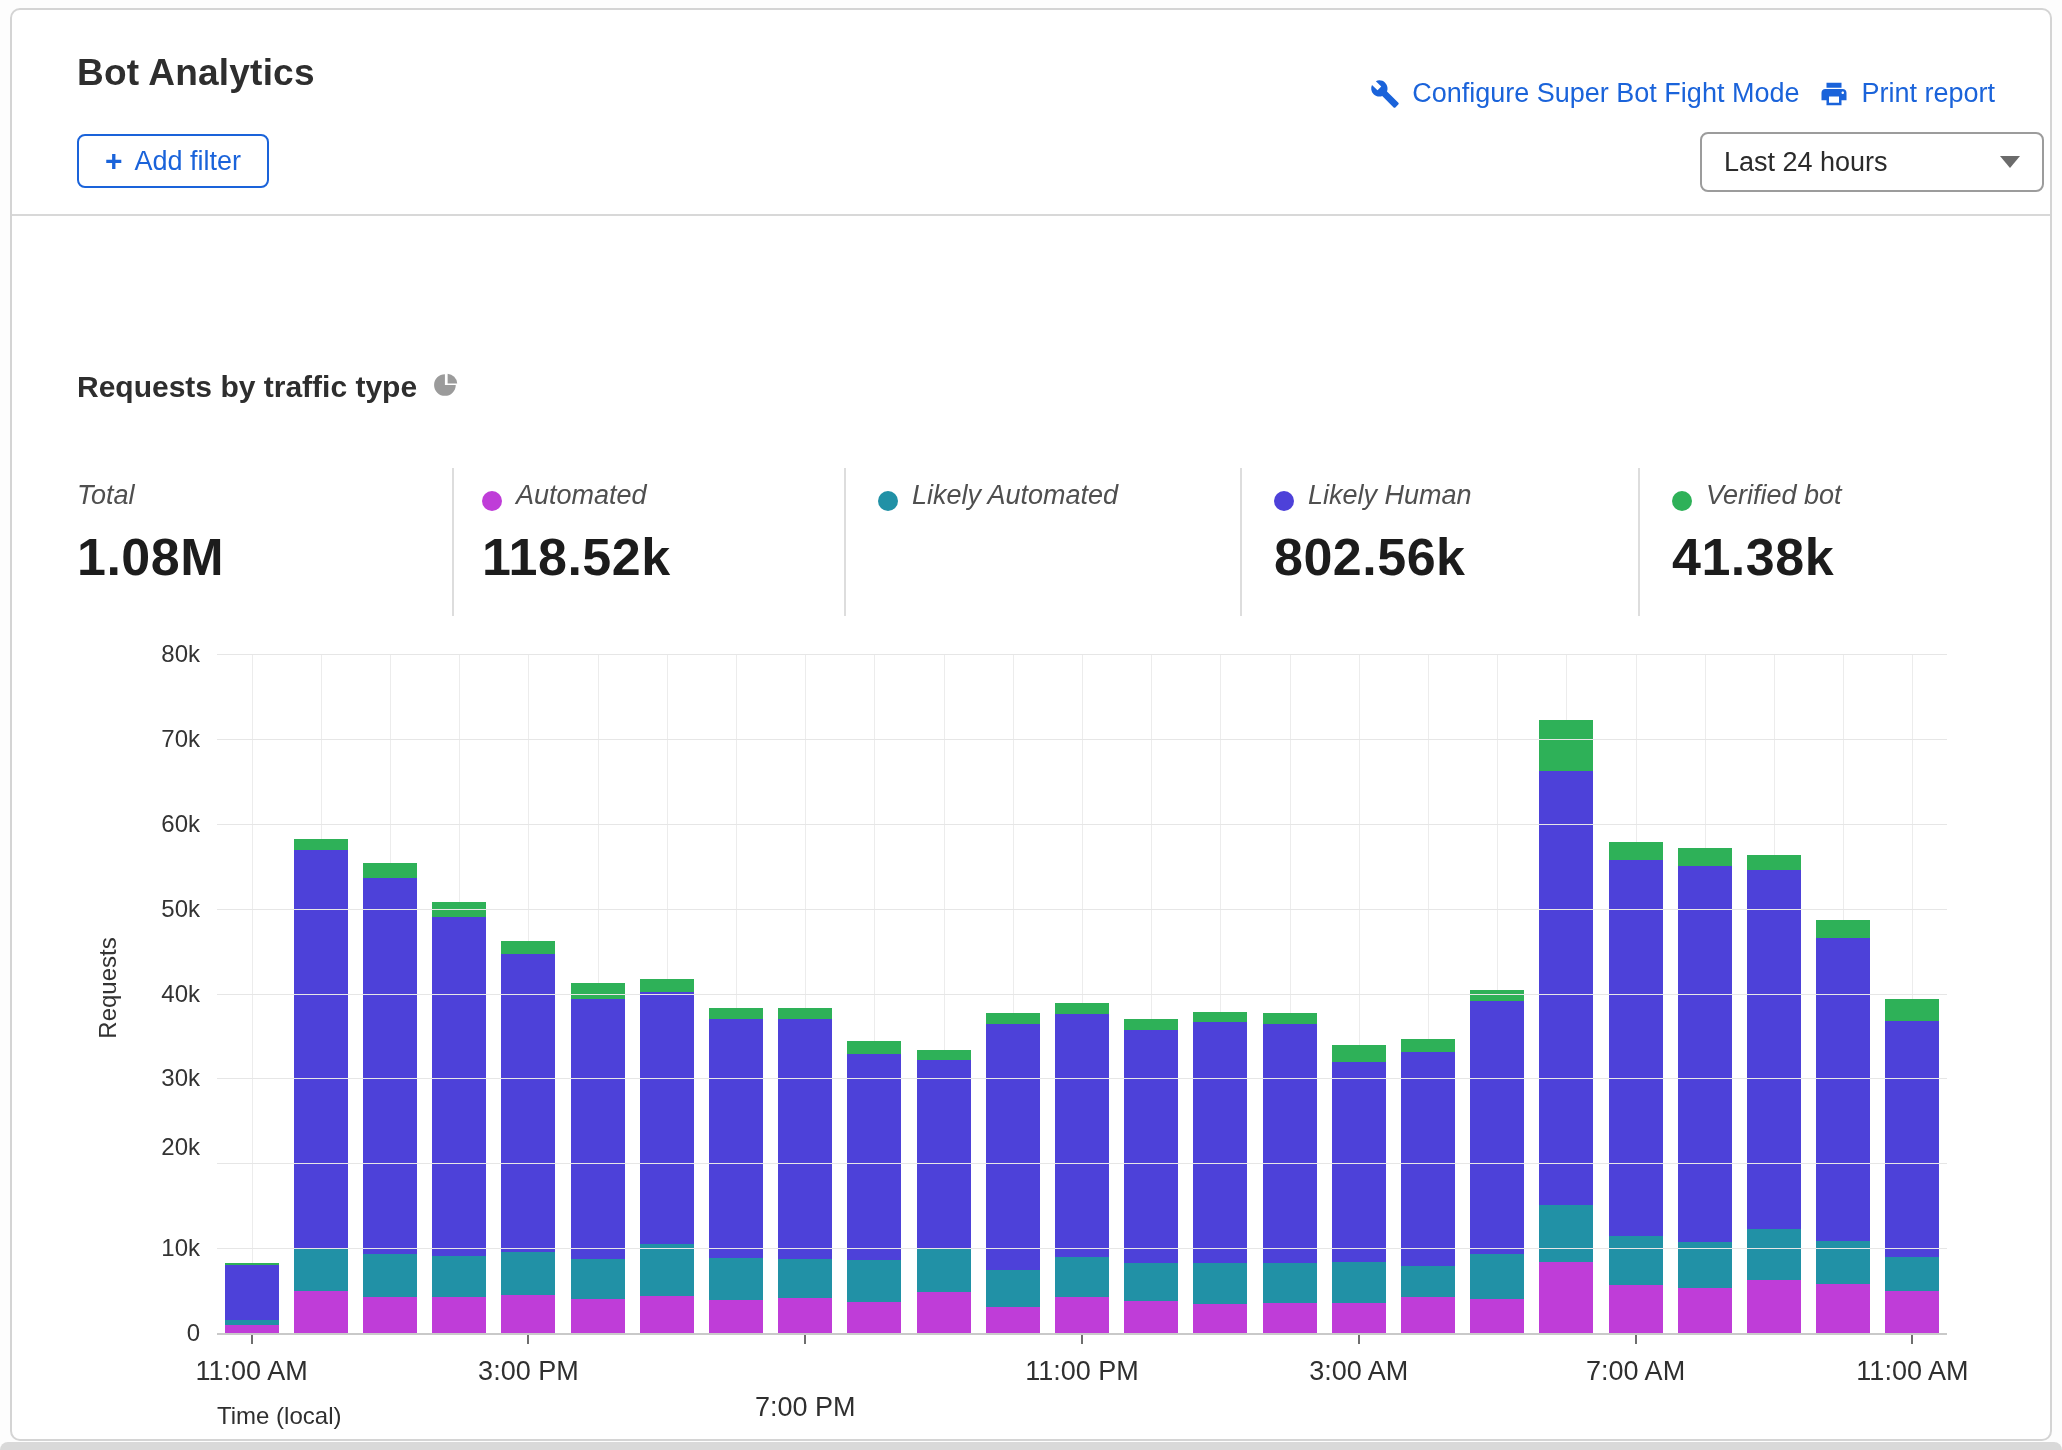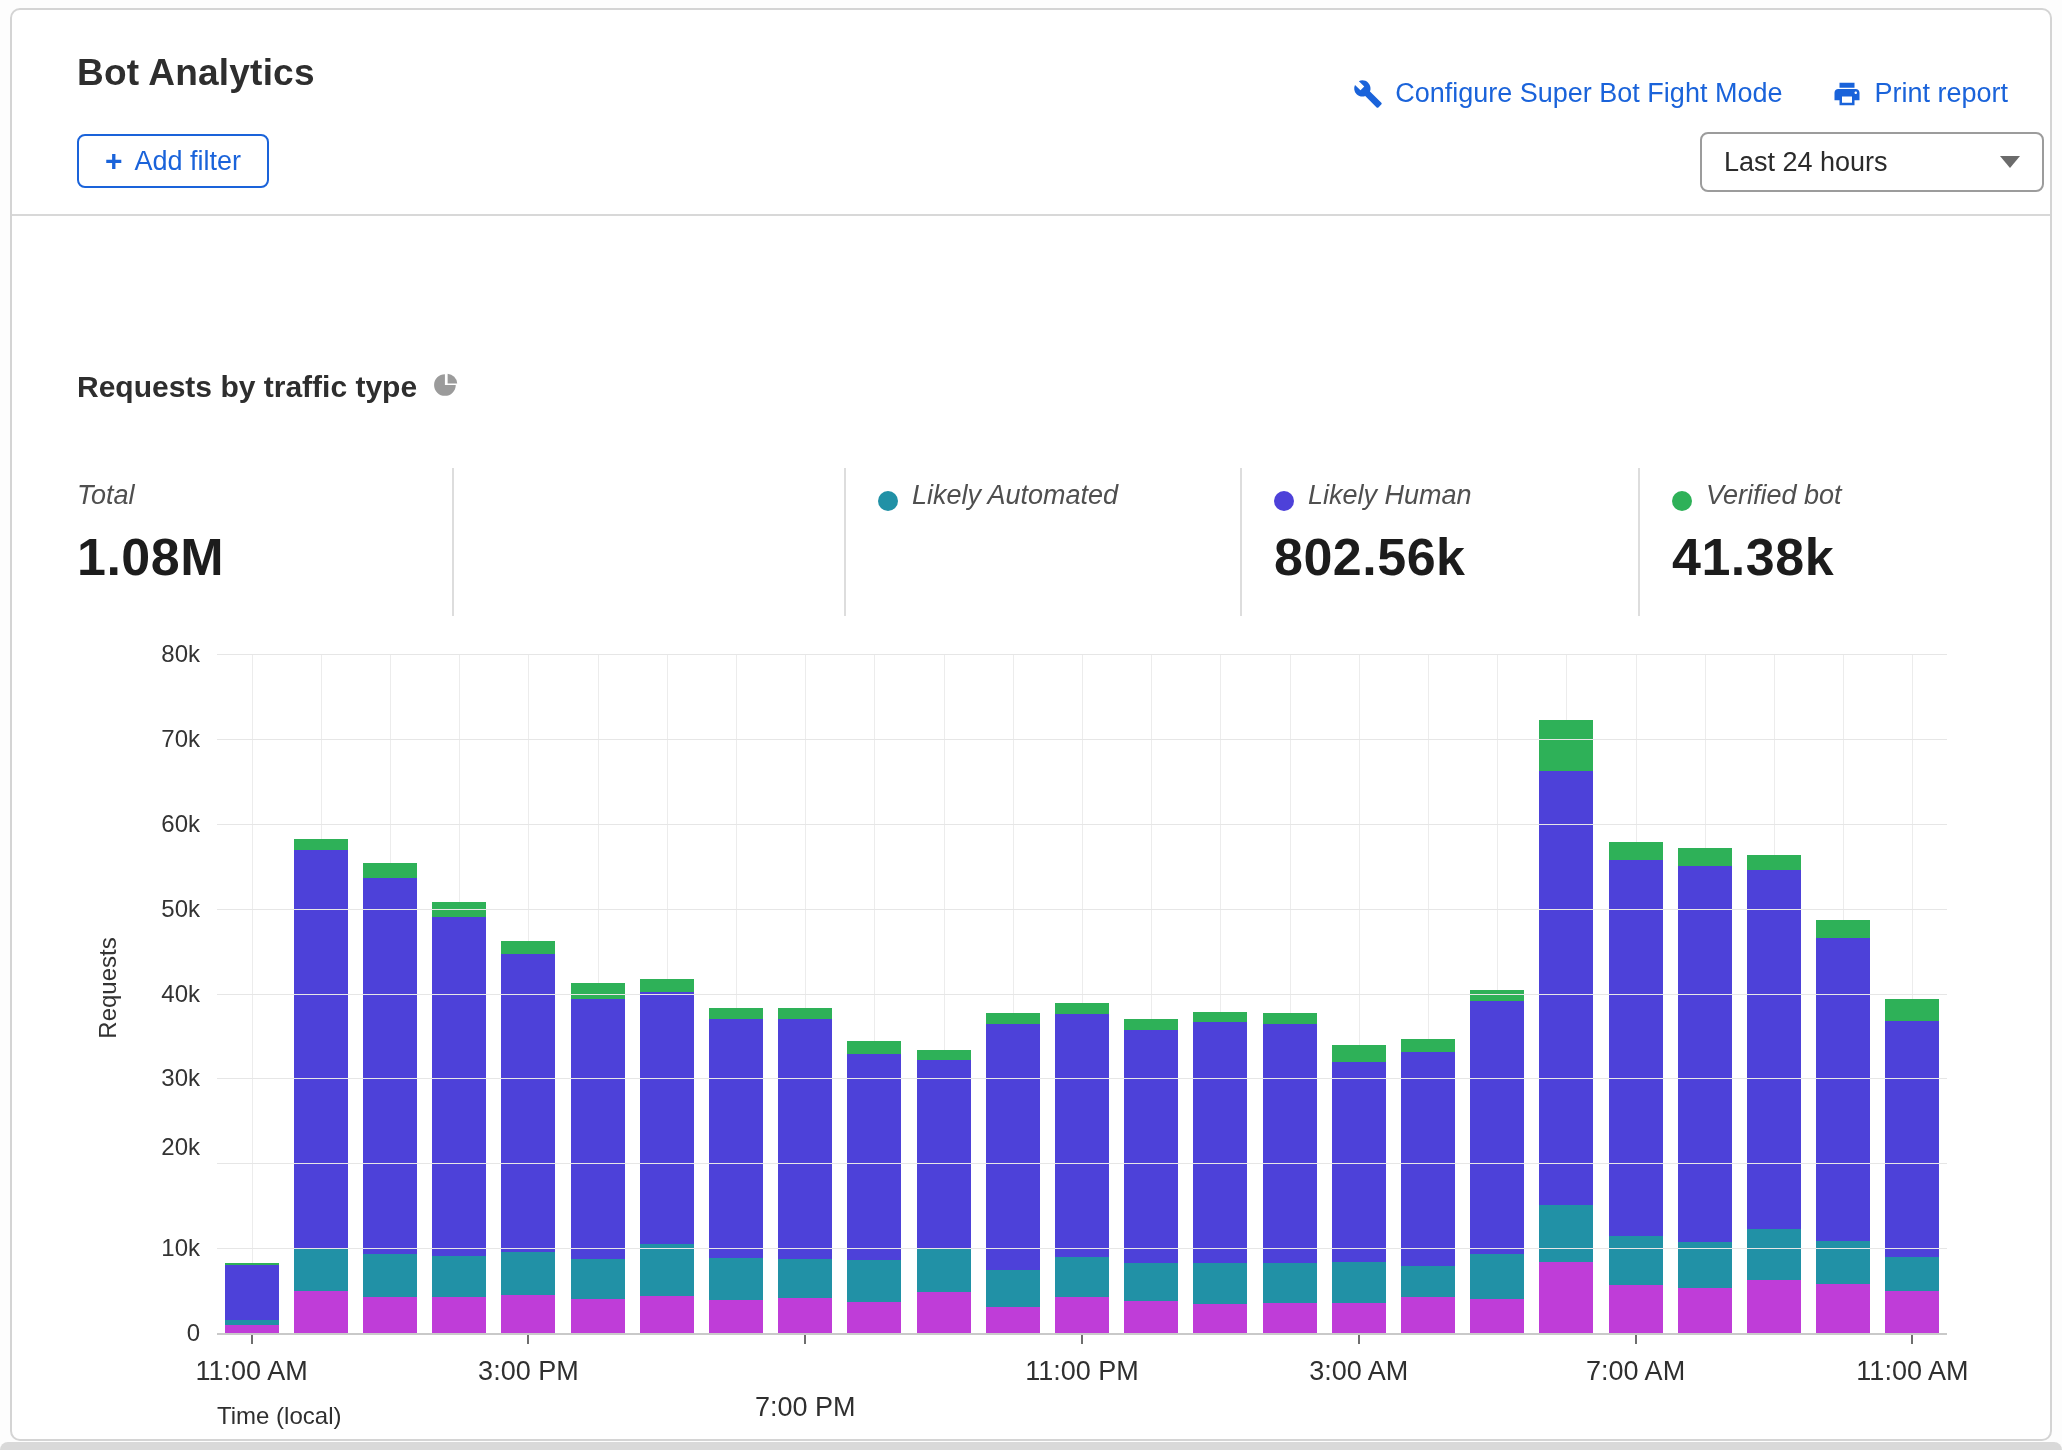--- a/index.html
+++ b/index.html
@@ -1,20 +1,20 @@
 <!DOCTYPE html>
 <html><head>
 <meta charset="utf-8">
 <style>
   html,body{margin:0;padding:0;}
   body{width:2062px;height:1450px;background:#fdfdfd;font-family:"Liberation Sans",sans-serif;position:relative;overflow:hidden;}
   .card{position:absolute;left:10px;top:8px;width:2038px;height:1429px;background:#fff;border:2px solid #d4d4d4;border-radius:10px;}
   
   .page-title{position:absolute;left:65px;top:42px;font-size:37px;font-weight:bold;color:#2e2e2e;letter-spacing:.2px;}
-  .links-row{position:absolute;top:68px;right:42px;display:flex;align-items:flex-start;gap:50px;}
+  .links-row{position:absolute;top:68px;right:55px;display:flex;align-items:flex-start;gap:20px;}
   .link{display:flex;align-items:center;gap:12px;font-size:27px;cursor:pointer;}
   .link svg{display:block;}
   .add-filter{position:absolute;left:65px;top:124px;height:54px;display:flex;align-items:center;gap:12px;
     background:#fff;border-radius:8px;padding:0 26px;font-size:27px;cursor:pointer;font-family:inherit;}
   .add-filter .plus{font-size:30px;font-weight:bold;line-height:1;}
   .select{position:absolute;left:1688px;top:122px;width:296px;height:56px;border:2px solid #9c9c9c;border-radius:8px;
     background:#fff;display:flex;align-items:center;justify-content:space-between;padding:0 22px;cursor:pointer;}
   .select .sel-text{font-size:27px;color:#2b2b2b;}
   .caret{width:0;height:0;border-left:10px solid transparent;border-right:10px solid transparent;border-top:12px solid #6b6b6b;}
   .header-divider{position:absolute;left:0;top:204px;width:100%;height:2px;background:#d8d8d8;}
@@ -93,20 +93,27 @@
     </span>
   </div>
 
   <div class="stat" style="left:65px">
     <div class="stat-label-row">
         <span class="stat-label">Total</span>
       </div>
     <div class="stat-value">1.08M</div>
   </div>
   <div class="stat-divider" style="left:440px"></div>
+  <div class="stat" style="left:470px">
+    <div class="stat-label-row">
+      <span class="dot" style="background: rgb(191, 61, 216);"></span>
+      <span class="stat-label">Automated</span>
+    </div>
+    <div class="stat-value">118.52k</div>
+  </div>
   <div class="stat-divider" style="left:832px"></div>
   <div class="stat" style="left:866px">
     <div class="stat-label-row">
       <span class="dot" style="background: rgb(33, 145, 166);"></span>
       <span class="stat-label">Likely Automated</span>
     </div>
   </div>
   <div class="stat-divider" style="left:1228px"></div>
   <div class="stat" style="left:1262px">
     <div class="stat-label-row">

